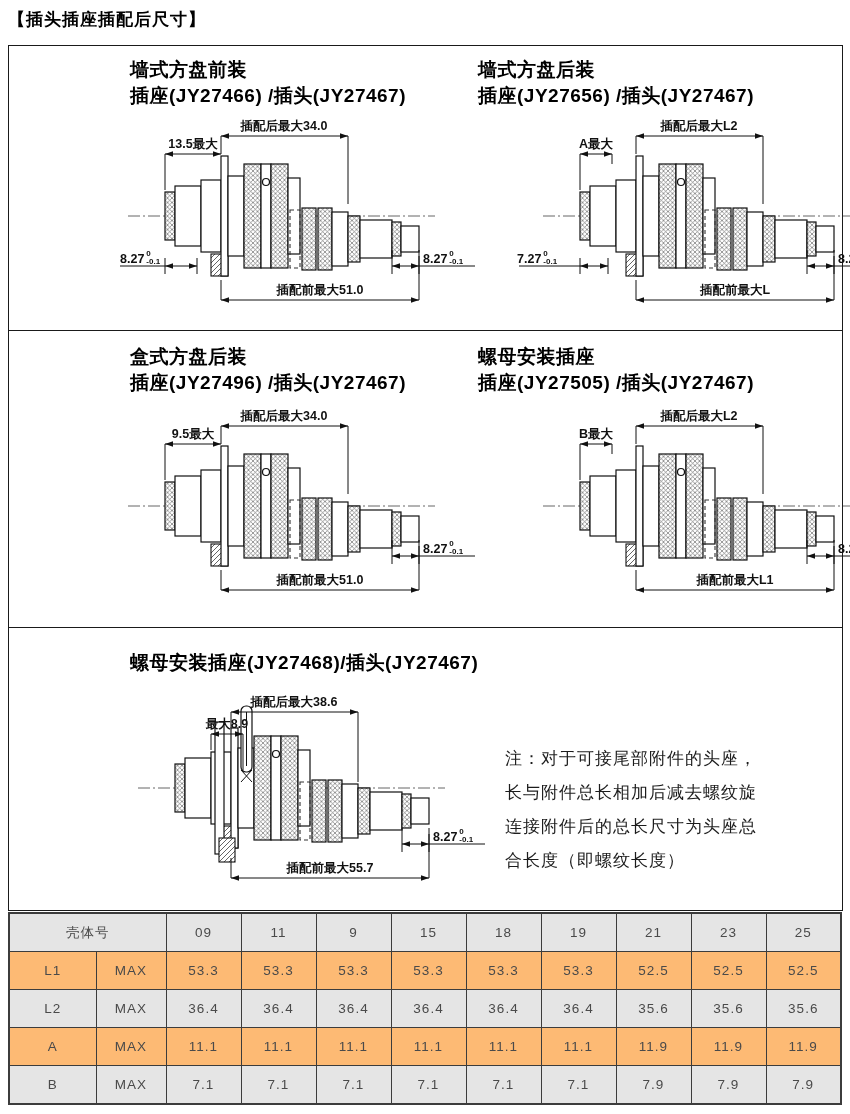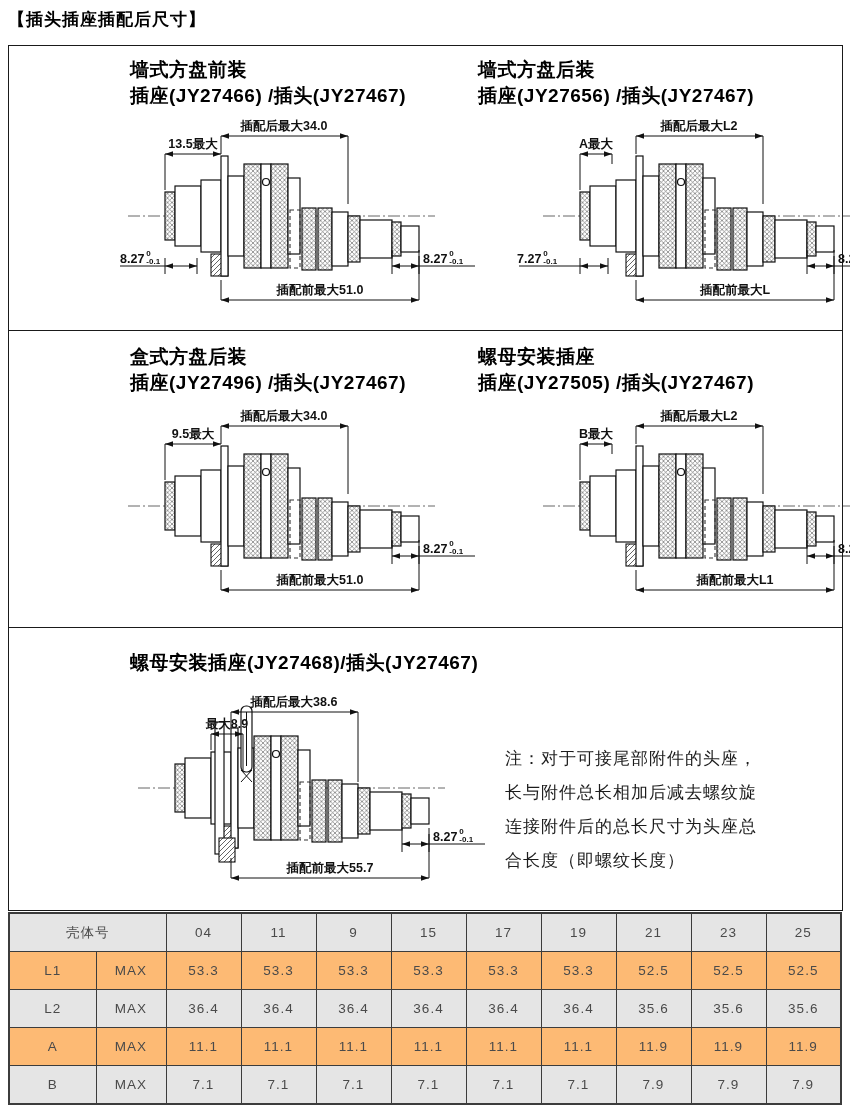--- a/index.html
+++ b/index.html
@@ -318,25 +318,25 @@
 </div>
 
 <table class="spec-table" id="spec-table">
   <colgroup>
       <col style="width:87px">
       <col style="width:70px">
     </colgroup>
 <tbody>
       <tr class="shade">
         <td colspan="2">壳体号</td>
-        <td>04</td>
+        <td>09</td>
         <td>11</td>
         <td>9</td>
         <td>15</td>
-        <td>17</td>
+        <td>18</td>
         <td>19</td>
         <td>21</td>
         <td>23</td>
         <td>25</td>
       </tr>
       <tr>
         <td>L1</td>
         <td>MAX</td>
         <td>53.3</td>
         <td>53.3</td>

